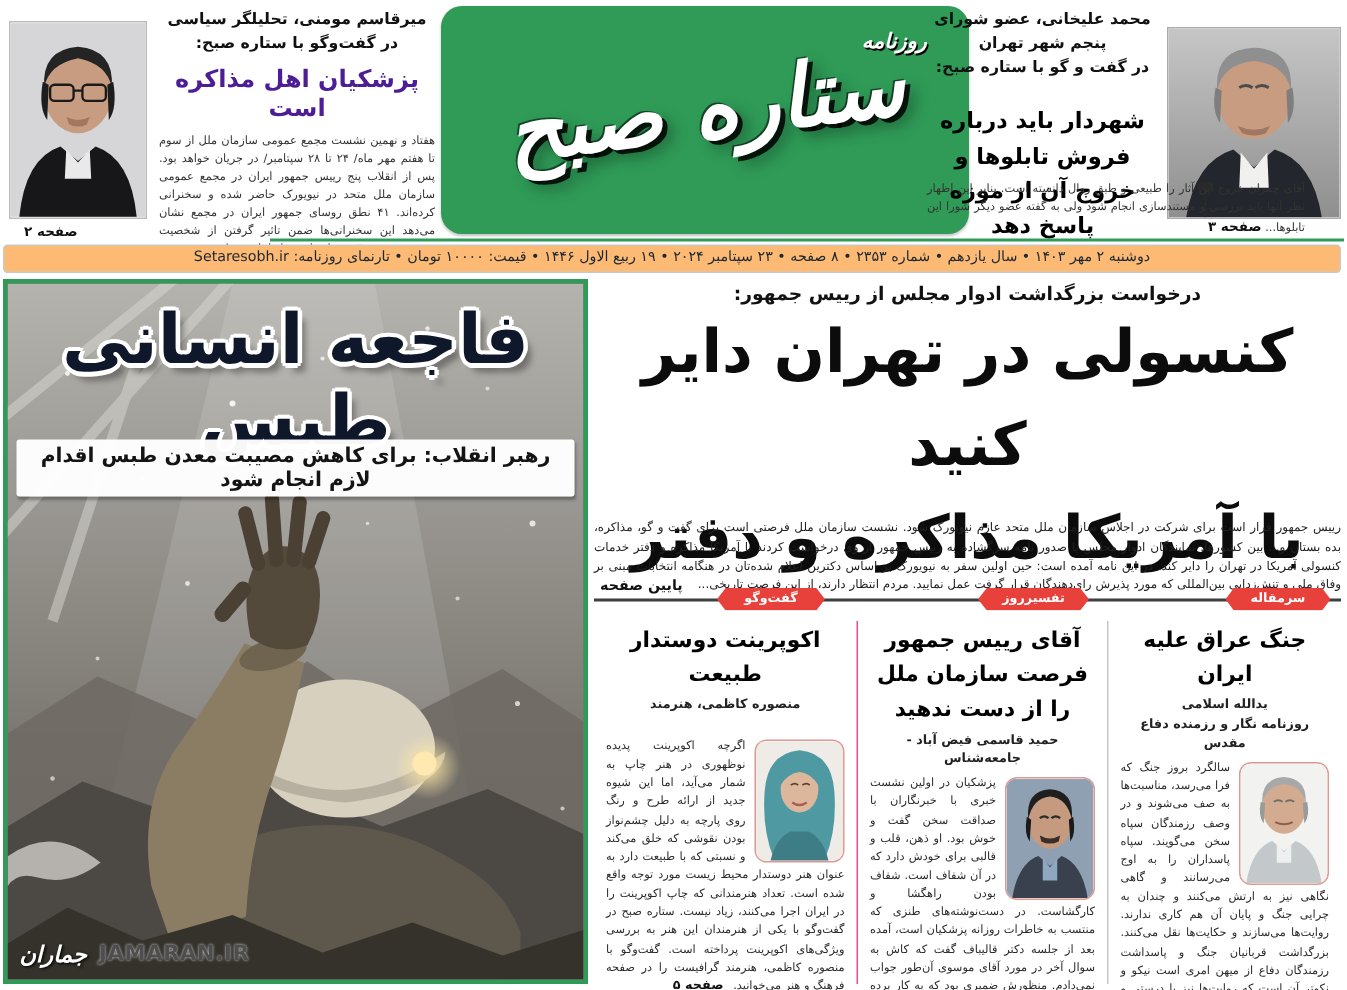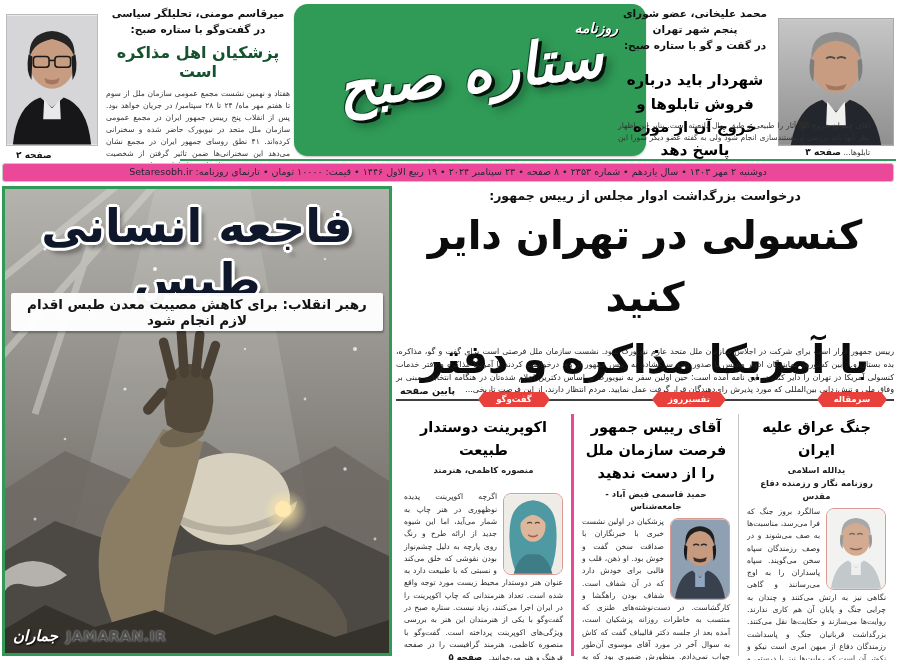--- a/index.html
+++ b/index.html
@@ -5,38 +5,38 @@
   * { margin:0; padding:0; box-sizing:border-box; }
   html,body { background:#ffffff; }
   body { font-family:"DejaVu Sans", sans-serif; width:898px; height:660px; position:relative; overflow:hidden; }
   .page { position:absolute; inset:0; background:#fff; }
 
   
   .story-tl { position:absolute; left:6px; top:6px; width:284px; height:154px; }
   .story-tl .portrait { position:absolute; left:0; top:8px; width:92px; height:132px; border:1px solid #bbb; }
   .tl-text { margin-left:100px; direction:rtl; }
   .kicker { font-size:10.5px; font-weight:bold; text-align:center; white-space:pre-line; line-height:1.5; color:#111; }
-  .tl-headline { font-size:16px; font-weight:900; text-align:center; margin-top:5px; color:#14532d; }
+  .tl-headline { font-size:16px; font-weight:900; text-align:center; margin-top:5px; color:#4c1d95; }
   .smallbody { font-size:7.6px; text-align:justify; line-height:1.6; color:#333; margin-top:7px; direction:rtl; }
   .pageref { font-weight:bold; font-size:9px; color:#111; }
   .tl-ref { position:absolute; left:10px; bottom:0; }
 
   .logo-box { position:absolute; left:294px; top:4px; width:352px; height:152px; background:#2f9b57; border-radius:14px; box-shadow:0 1px 2px rgba(0,0,0,.25); }
   .logo-type { position:absolute; top:16px; right:28px; color:#fff; font-size:14px; font-style:italic; font-weight:bold; text-shadow:1px 1px 0 #000; direction:rtl; }
   .logo-title { position:absolute; left:0; right:0; top:34px; text-align:center; color:#fff; font-size:58px; font-weight:900; font-style:italic; direction:rtl;
     transform:rotate(-7deg); text-shadow:3px 3px 0 rgba(0,0,0,.85), -1px -1px 0 rgba(0,0,0,.55), 6px 6px 10px rgba(0,0,0,.35); }
 
   .story-tr { position:absolute; left:618px; top:6px; width:276px; height:154px; }
   .story-tr .portrait { position:absolute; right:0; top:12px; width:116px; height:128px; border:1px solid #aaa; }
   .tr-text { margin-right:122px; direction:rtl; }
   .tr-headline { font-size:15px; font-weight:900; text-align:center; line-height:1.55; margin-top:16px; color:#000; }
   .tr-body { position:absolute; left:0; bottom:1px; width:252px; margin:0; }
 
   .green-rule { position:absolute; left:180px; top:159px; width:716px; height:2px; background:#2f9b57; }
-  .dateline { position:absolute; left:2px; top:163px; width:892px; height:19px; background:#ec4899; border:1px solid #c9c9c4; border-radius:3px;
+  .dateline { position:absolute; left:2px; top:163px; width:892px; height:19px; background:#fdba74; border:1px solid #c9c9c4; border-radius:3px;
     font-size:9.5px; color:#1c2733; text-align:center; line-height:16px; direction:rtl; }
 
   
   .photo-block { position:absolute; left:2px; top:186px; width:390px; height:470px; border:3px solid #2f9b57; overflow:hidden; background:#777; }
   .mine-illustration { position:absolute; inset:0; display:block; }
   .disaster-headline { position:absolute; left:0; right:0; top:10px; text-align:center; direction:rtl; font-size:46px; font-weight:900; color:#0f172a;
     text-shadow:-2px -2px 0 #fff, 2px -2px 0 #fff, -2px 2px 0 #fff, 2px 2px 0 #fff, 0 -3px 0 #fff, 0 3px 0 #fff, -3px 0 0 #fff, 3px 0 0 #fff, 5px 6px 4px rgba(0,0,0,.35); }
   .strip { position:absolute; background:rgba(255,255,255,.97); direction:rtl; text-align:center; font-weight:800; font-size:13.5px; color:#141414; padding:3px 2px; border-radius:2px; box-shadow:1px 2px 2px rgba(0,0,0,.3); }
   .strip1 { left:6px; right:6px; top:104px; }
   .strip2 { left:42px; right:42px; top:139px; }
@@ -57,21 +57,21 @@
   .col-rule::before { content:""; position:absolute; left:0; right:0; top:7px; border-top:2.5px solid #3f3f3f; }
   .ribbon { position:absolute; top:0; height:15px; line-height:15px; background:#e8403a; color:#fff; font-size:8.5px; font-weight:bold; text-align:center; direction:rtl;
     clip-path:polygon(8% 0%, 92% 0%, 100% 50%, 92% 100%, 8% 100%, 0% 50%); }
   .r1 { left:421px; width:70px; }
   .r2 { left:256px; width:74px; }
   .r3 { left:82px; width:72px; }
 
   .cols { position:absolute; left:0; right:0; top:226px; bottom:0; display:flex; direction:rtl; }
   .col { padding:2px 8px 0 8px; }
   .colA { flex:0 0 155px; }
-  .colB { flex:0 0 168px; border-left:3px solid #ec4899; border-right:1px solid #c6c6c6; }
+  .colB { flex:0 0 168px; border-left:1px solid #ec4899; border-right:1px solid #c6c6c6; }
   .colC { flex:0 0 175px; }
   .col h3 { font-size:14.5px; font-weight:900; text-align:center; direction:rtl; line-height:1.6; color:#000; min-height:46px; display:flex; align-items:center; justify-content:center; }
   .byline { font-size:8.5px; font-weight:700; text-align:center; direction:rtl; white-space:pre-line; line-height:1.5; color:#222; min-height:24px; margin-top:2px; }
   .colbody { margin-top:3px; font-size:7.6px; line-height:1.62; text-align:justify; direction:rtl; color:#2a2a2a; }
   .colphoto { float:right; width:60px; height:82px; border:1px solid #dc9a92; border-radius:8px; overflow:hidden; margin:2px 0 2px 6px; }
   .colphoto svg, .portrait svg { display:block; width:100%; height:100%; }
   .colbody .pageref { margin-right:4px; font-size:8.5px; }
 </style>
 </head>
 <body>

